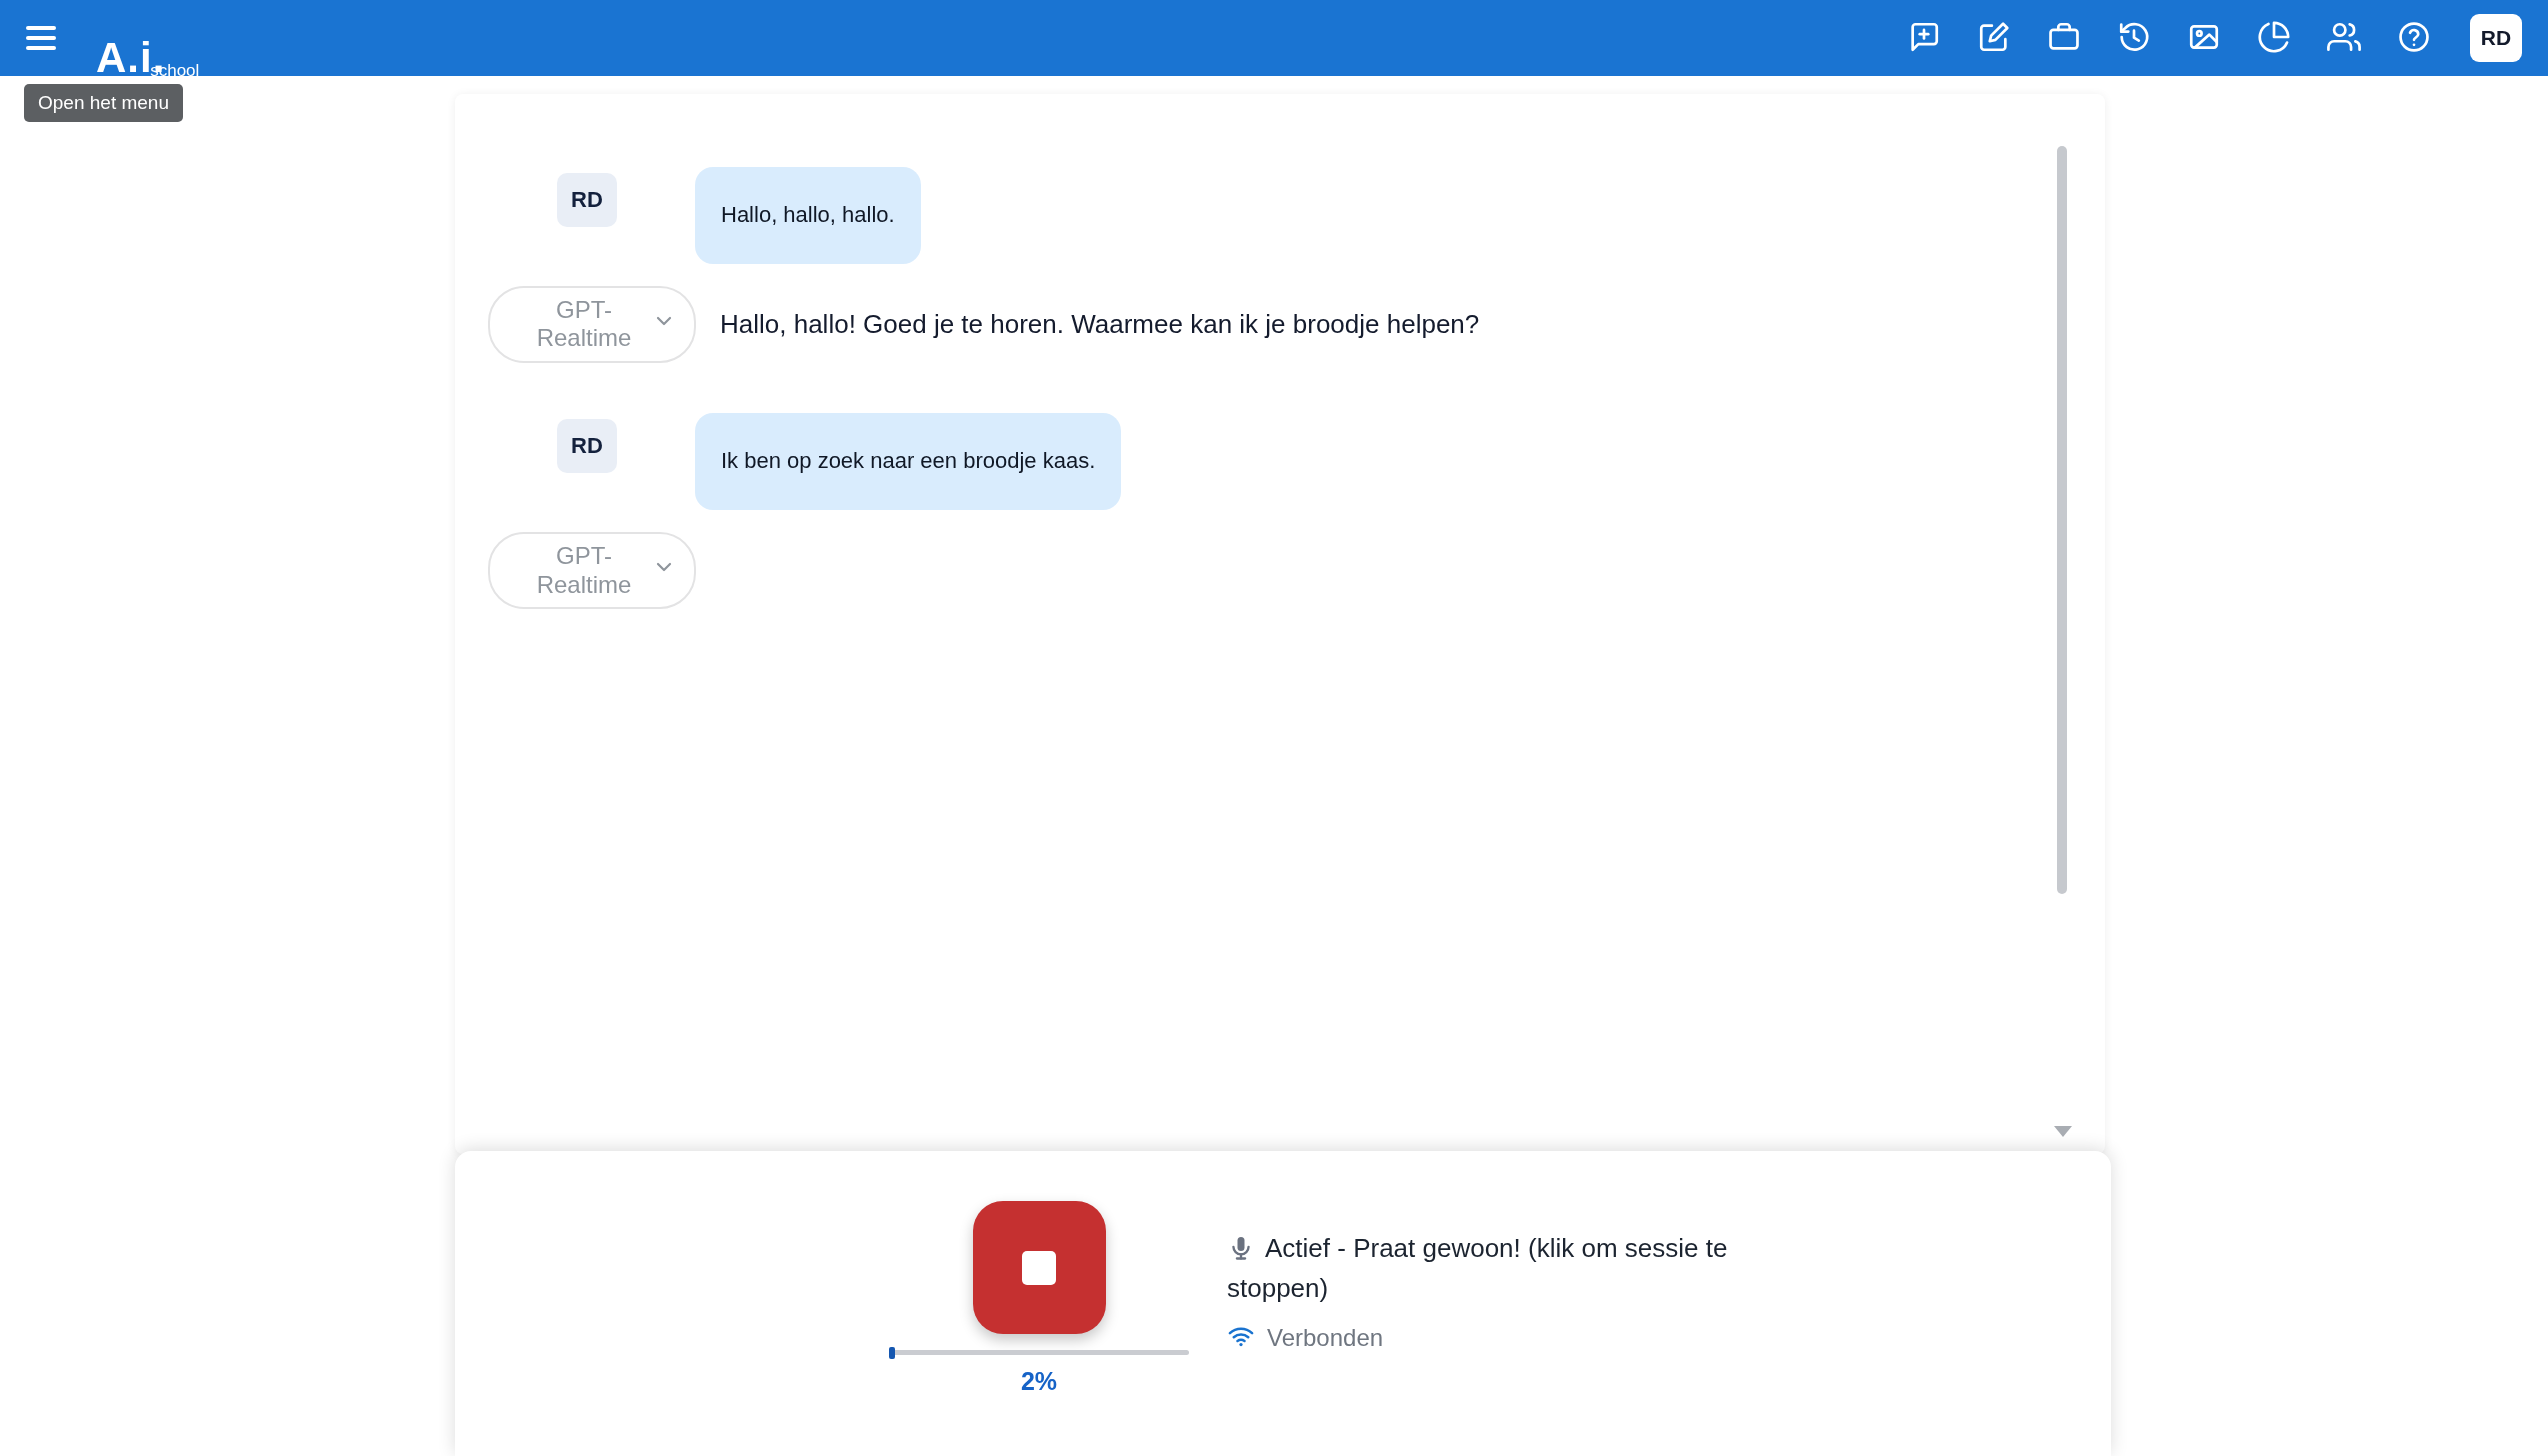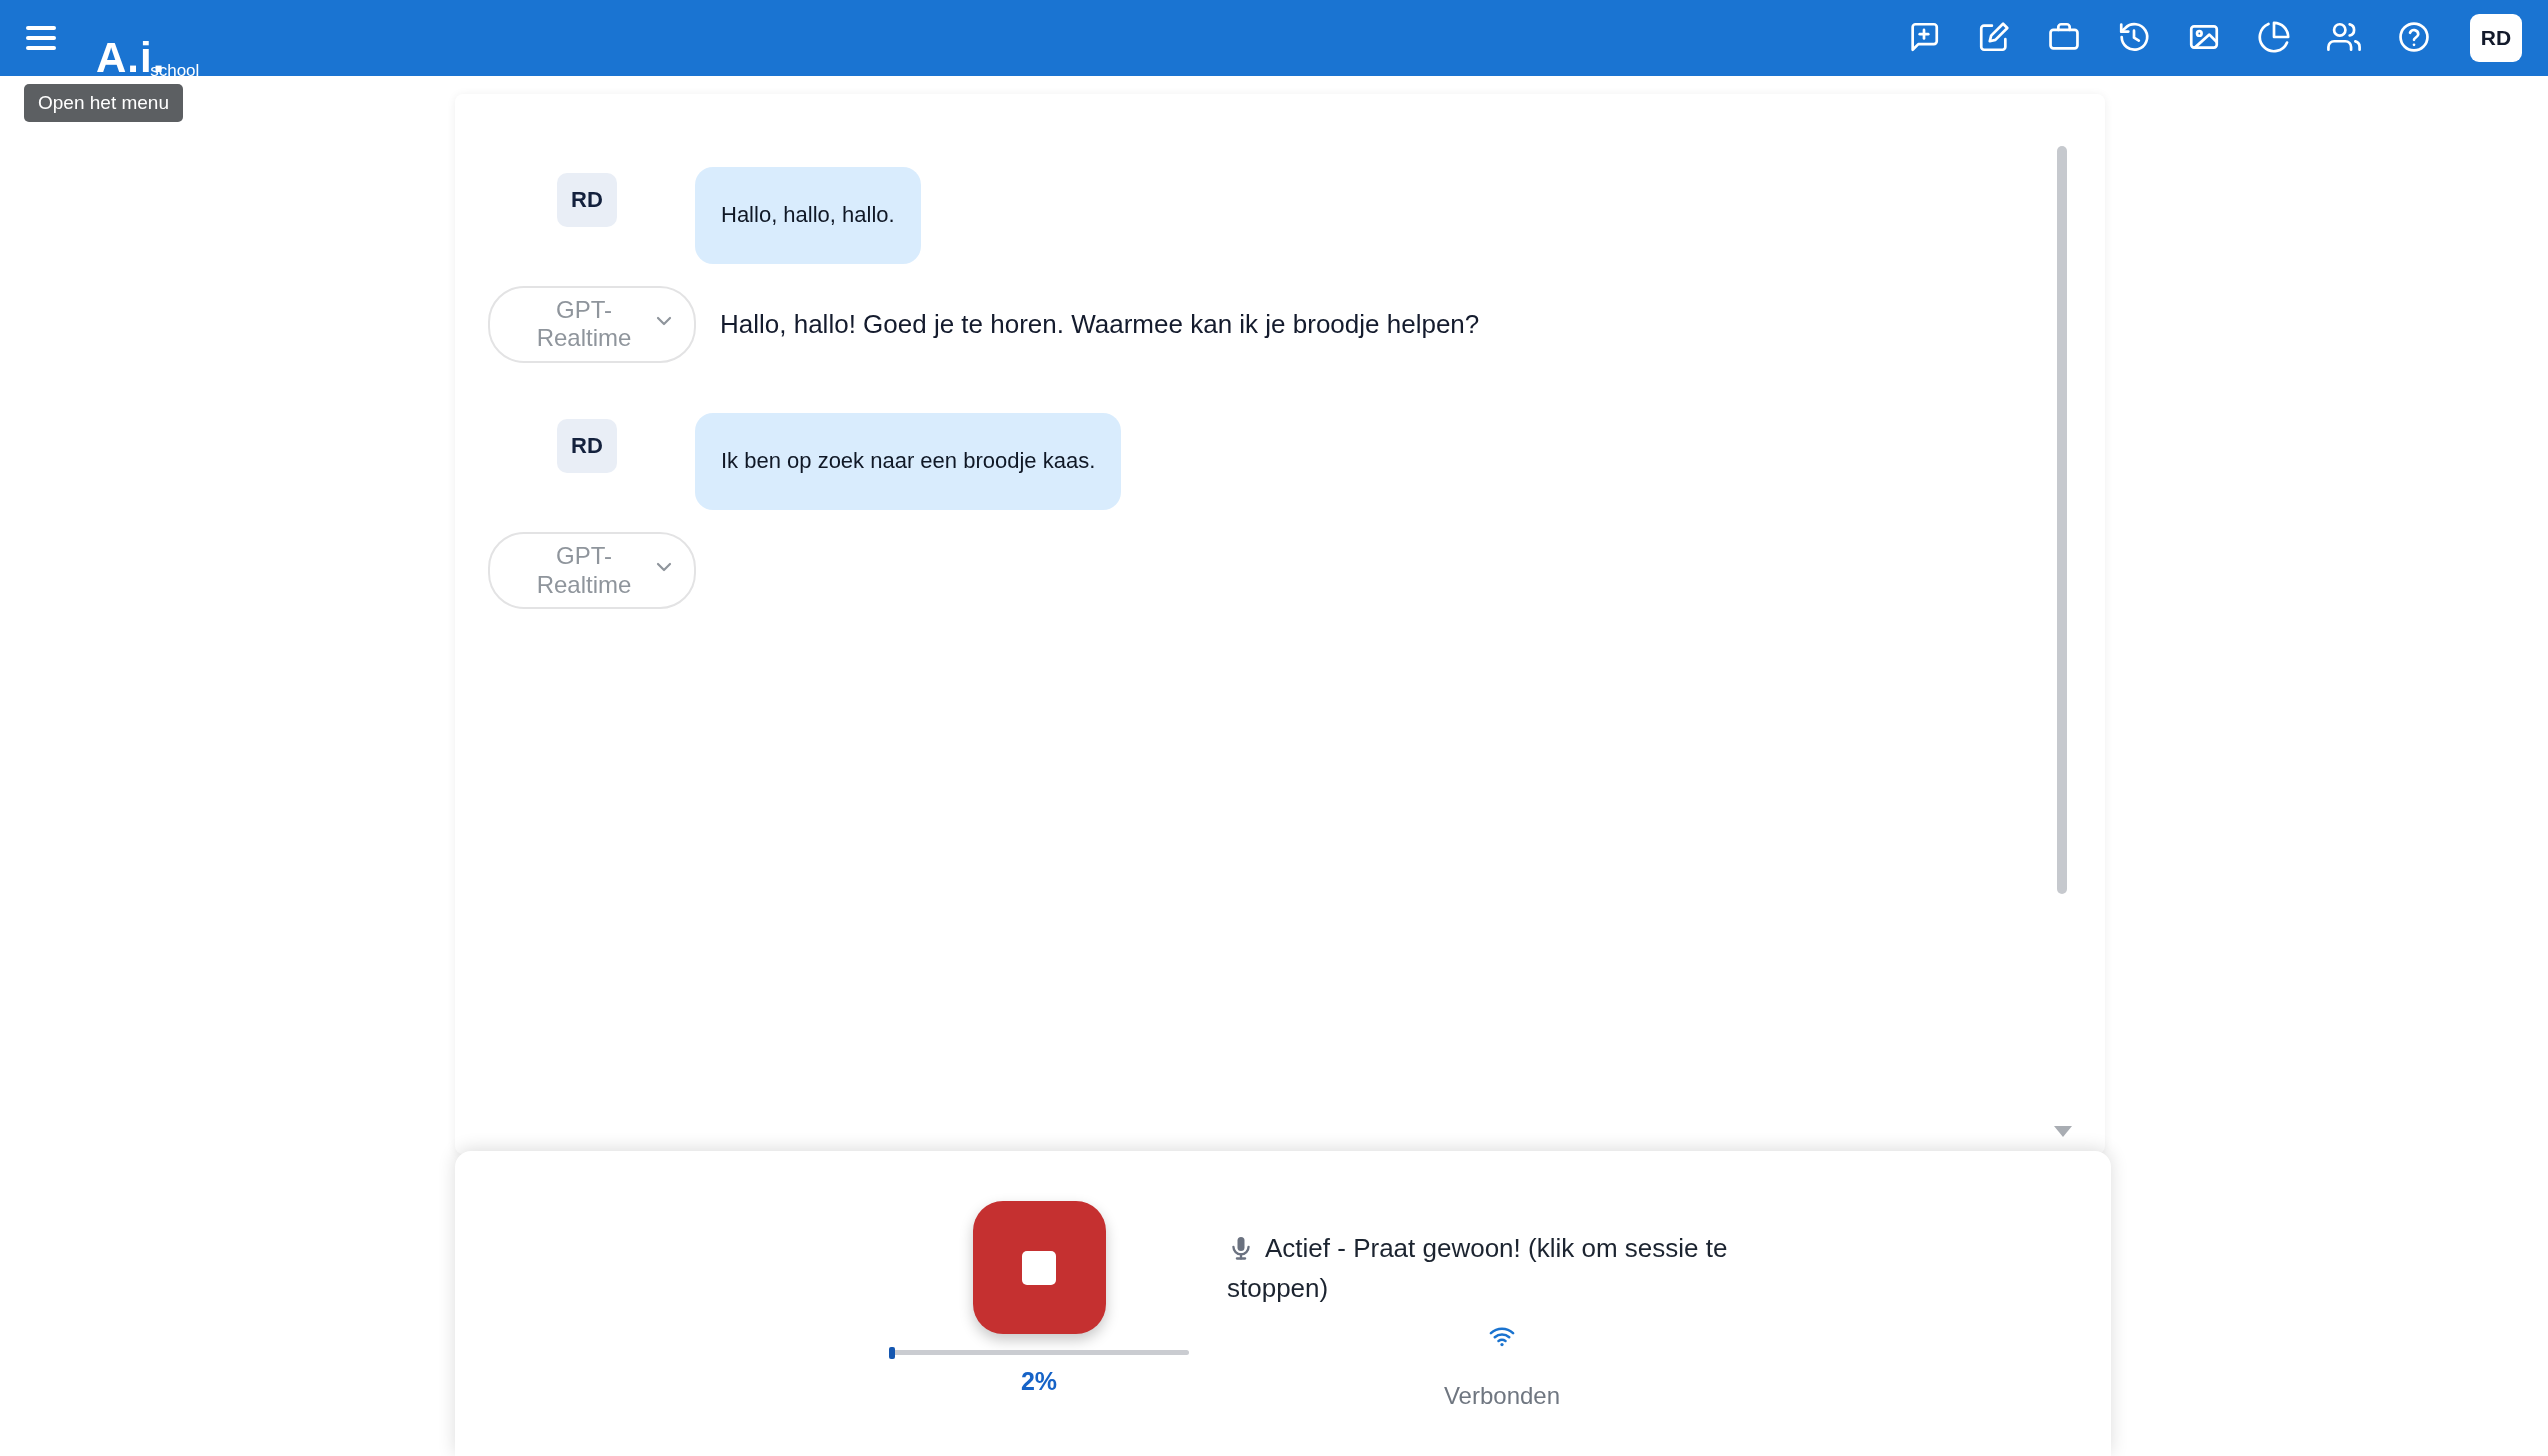--- a/index.html
+++ b/index.html
@@ -63,21 +63,21 @@
   .progress{position:relative;margin-top:16px;width:300px;height:5px;background:#caccd1;border-radius:3px;}
   .progress-fill{position:absolute;left:0;top:50%;transform:translateY(-50%);height:12px;width:2%;
     background:#1557b0;border-radius:2px;}
   .progress-label{margin-top:12px;font-size:25px;font-weight:700;color:#1663c7;}
 
   .status-block{position:absolute;left:772px;top:80px;width:550px;}
   .status-line{font-size:26px;color:#1c2430;font-weight:500;line-height:1.35;}
   .status-line .mic-icon{display:inline-block;vertical-align:-5px;margin-right:10px;}
   .mic-icon svg{width:28px;height:28px;stroke:#6b7280;fill:none;stroke-width:2;
     stroke-linecap:round;stroke-linejoin:round;}
-  .conn-row{margin-top:16px;display:flex;align-items:center;gap:28px;flex-direction:column;}
+  .conn-row{margin-top:16px;display:flex;align-items:center;gap:12px;}
   .conn-row svg{width:28px;height:28px;stroke:#1a73cf;fill:none;stroke-width:2.2;
     stroke-linecap:round;stroke-linejoin:round;}
   .conn-label{font-size:24px;color:#6f7680;}
 </style>
 </head>
 <body>
 
 <div class="header">
   <div class="header-left">
     <button class="hamburger">

